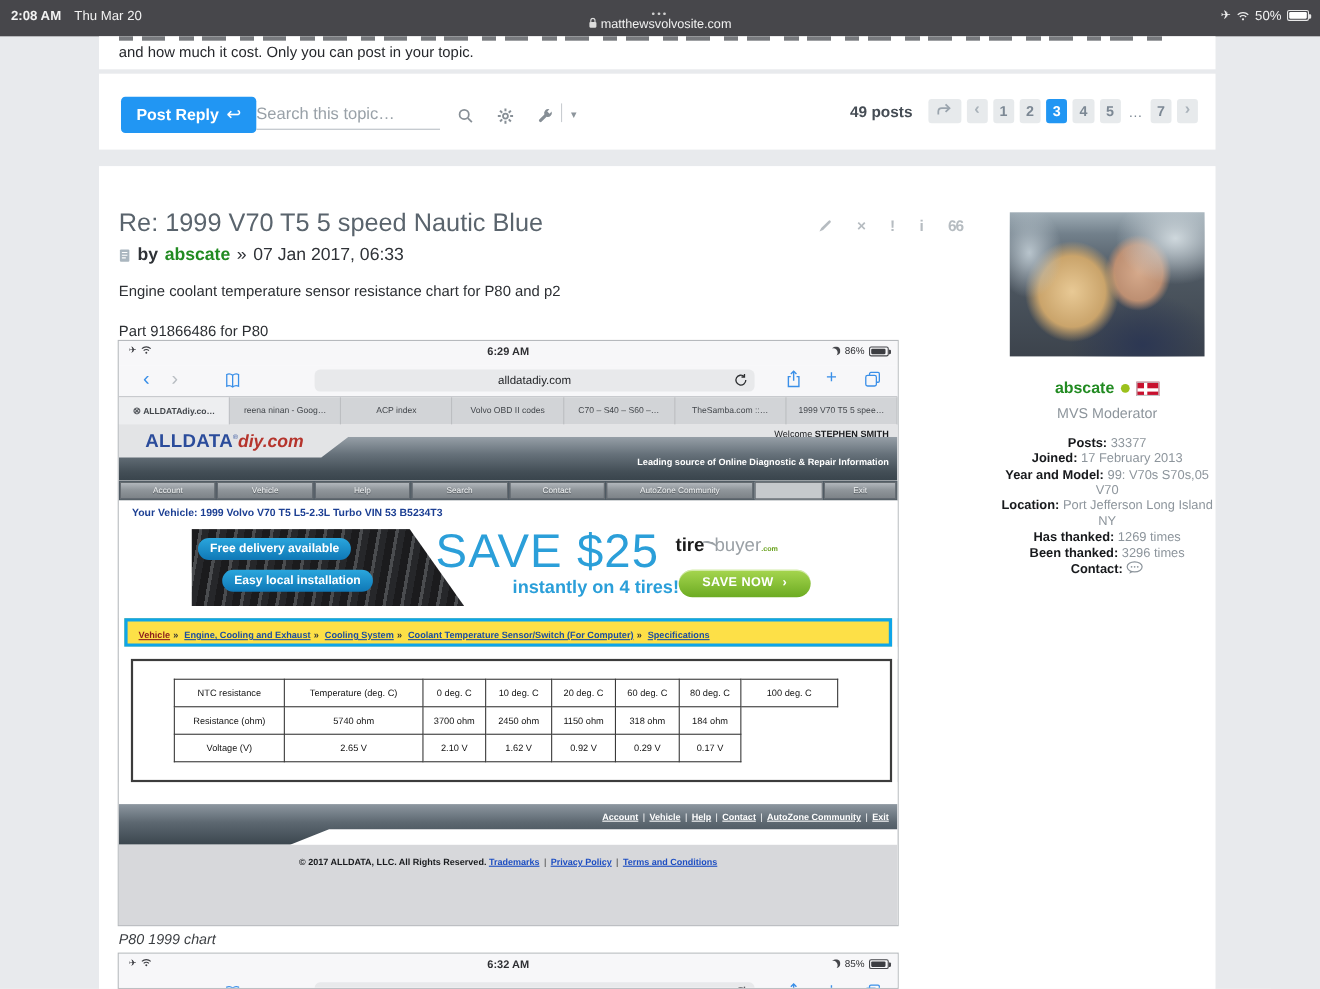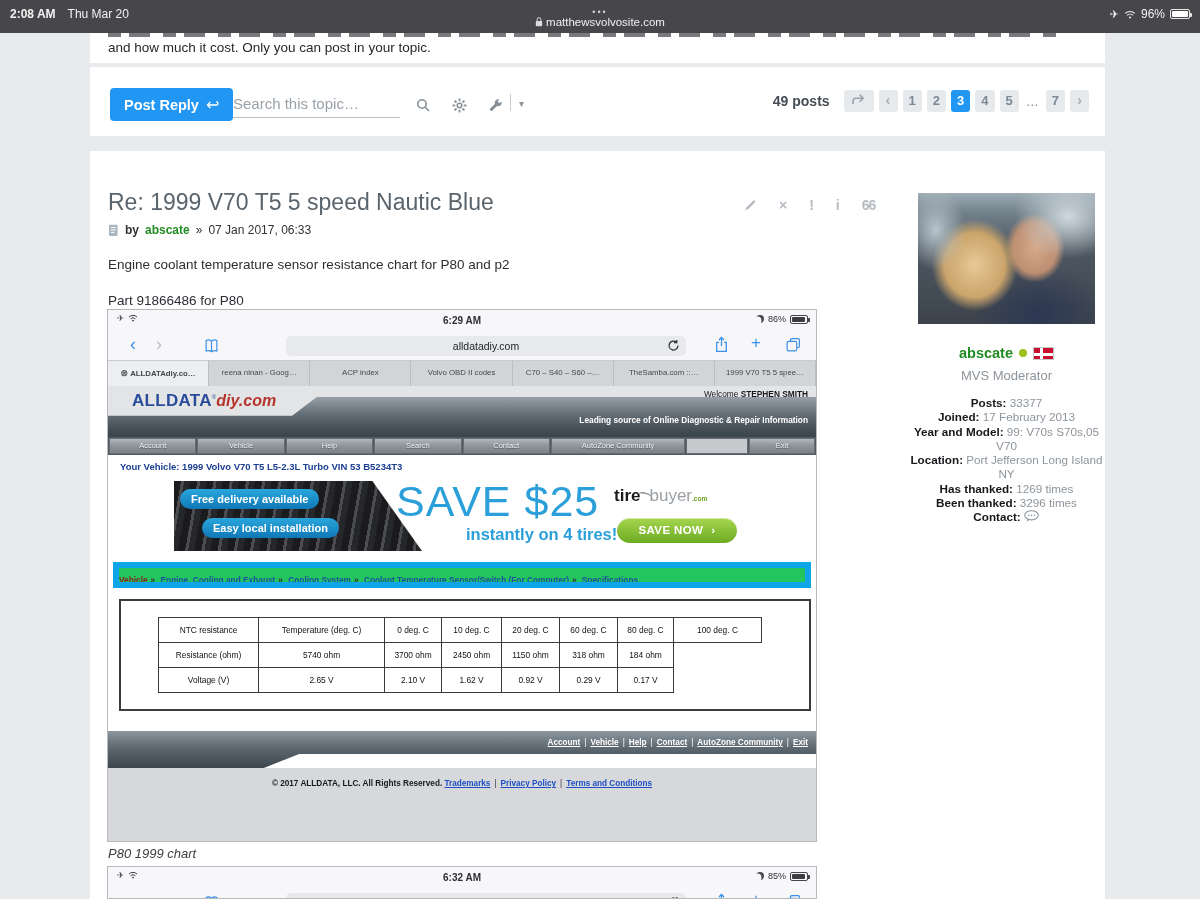--- a/index.html
+++ b/index.html
@@ -50,21 +50,21 @@
   .pg.chev { color:#a9b2ba; font-size:15px; line-height:20px; }
   .pg.active { background:#2196f3; color:#fff; }
   .pg-ellipsis { color:#7c8894; font-size:13px; padding:0 2px; }
   .pg-jump { width:30px; }
 
   #post-card { position:absolute; left:90px; top:151px; width:1015px; height:748px; background:#fff; }
   .post-title { position:absolute; left:18px; top:38px; font-size:23px; font-weight:400; color:#5a646d; }
   .title-icons { position:absolute; left:653px; top:46px; display:flex; gap:22px; align-items:center; color:#b6bcc1; }
   .title-icons .ic { font-size:14px; font-weight:700; cursor:pointer; }
   .ic-quote { font-size:12px; letter-spacing:-1px; }
-  .byline { position:absolute; left:18px; top:72px; font-size:12px; color:#2f3237; display:flex; align-items:center; gap:6px; }
+  .byline { position:absolute; left:18px; top:72px; font-size:16px; color:#2f3237; display:flex; align-items:center; gap:6px; }
   .byline b { font-weight:700; }
   .author { color:#228b22; font-weight:700; cursor:pointer; }
   .p-body { position:absolute; left:18px; font-size:13.5px; color:#2c2f33; }
   .caption { position:absolute; left:18px; top:695px; font-style:italic; font-size:13px; color:#3a3d41; }
 
   
   .sidebar { position:absolute; left:818px; top:0; width:197px; text-align:center; }
   .avatar { margin:42px auto 0; width:177px; height:131px;
     background:
       radial-gradient(90px 70px at 85% 18%, #cfd8dd 0%, rgba(207,216,221,0) 60%),
@@ -140,22 +140,22 @@
   .tb-logo { position:absolute; left:440px; top:5px; font-size:17px; }
   .tb-tire { font-weight:800; color:#1b1b1b; }
   .tb-swoosh { display:inline-block; width:15px; height:9px; border-top:2px solid #9aa0a5; border-radius:50%; transform:rotate(14deg); margin:0 -3px; }
   .tb-buyer { color:#9aa0a5; }
   .tb-com { font-size:6.5px; color:#6aa31f; font-weight:700; }
   .ad-cta { position:absolute; left:443px; top:37px; width:120px; height:25px; border-radius:13px;
     background:linear-gradient(180deg,#a6d64f,#6cab22); box-shadow:inset 0 1px 0 rgba(255,255,255,.5);
     color:#fff; font-size:11.5px; font-weight:700; text-align:center; line-height:25px; letter-spacing:.4px; }
   .ad-cta .arrow { margin-left:8px; }
   .s-gap9 { height:9px; background:#fff; } .s-gap11 { height:11px; background:#fff; } .s-gap20 { height:20px; background:#fff; }
-  .s-crumb { margin:0 5px; height:26px; background:#22c55e; border:6px solid #0ea5e9;
-    font-size:8.3px; font-weight:700; line-height:24px; color:#333; white-space:nowrap; overflow:hidden; }
+  .s-crumb { margin:0 5px; height:26px; background:#fde047; border:3px solid #0ea5e9;
+    font-size:8.3px; font-weight:700; line-height:24px; padding-left:10px; color:#333; white-space:nowrap; overflow:hidden; }
   .crumb-root { color:#8b1d1d; text-decoration:underline; cursor:pointer; }
   .crumb-link { color:#1d4ea0; text-decoration:underline; cursor:pointer; }
   .crumb-sep { margin:0 3px; }
   .s-tablebox { margin-left:11px; width:692px; height:112px; border:2px solid #3c3c3c; position:relative; background:#fff; }
   .s-tablebox table { position:absolute; left:37px; top:16px; border-collapse:collapse; }
   .s-tablebox td { border:1.5px solid #3a3a3a; height:25px; font-size:8.4px; text-align:center; padding:0 4px; color:#111; }
   .footband { position:relative; height:37px;
     background:linear-gradient(180deg,#8d97a0 0%,#5d6871 45%,#3b464e 100%);
     clip-path:polygon(0 0, 100% 0, 100% 62%, 27% 62%, 22% 100%, 0 100%); }
   .f-links { position:absolute; right:8px; top:7px; font-size:8.2px; font-weight:700; color:#fff; }
@@ -178,21 +178,21 @@
         <rect x="0.8" y="4" width="6.4" height="5.2" rx="1" fill="#ddd"></rect>
         <path d="M2.1 4 V2.6 a1.9 1.9 0 0 1 3.8 0 V4" stroke="#ddd" fill="none" stroke-width="1"></path>
       </svg><span>matthewsvolvosite.com</span></div>
   <div class="sb-right">
     <span class="plane">✈</span>
     <svg width="12" height="9" viewBox="0 0 12 9">
         <path d="M1.2 3.4 A7 7 0 0 1 10.8 3.4" fill="none" stroke="#eee" stroke-width="1.1"></path>
         <path d="M3.1 5.4 A4.2 4.2 0 0 1 8.9 5.4" fill="none" stroke="#eee" stroke-width="1.1"></path>
         <circle cx="6" cy="7.6" r="1" fill="#eee"></circle>
       </svg>
-    <span>96%</span>
+    <span>50%</span>
     <span class="batt"></span>
   </div>
 </div>
 
 <div id="strip1">
   <div class="clipped-tips"></div>
   <div class="intro">and how much it cost. Only you can post in your topic.</div>
 </div>
 
 <div id="toolbar-card">

